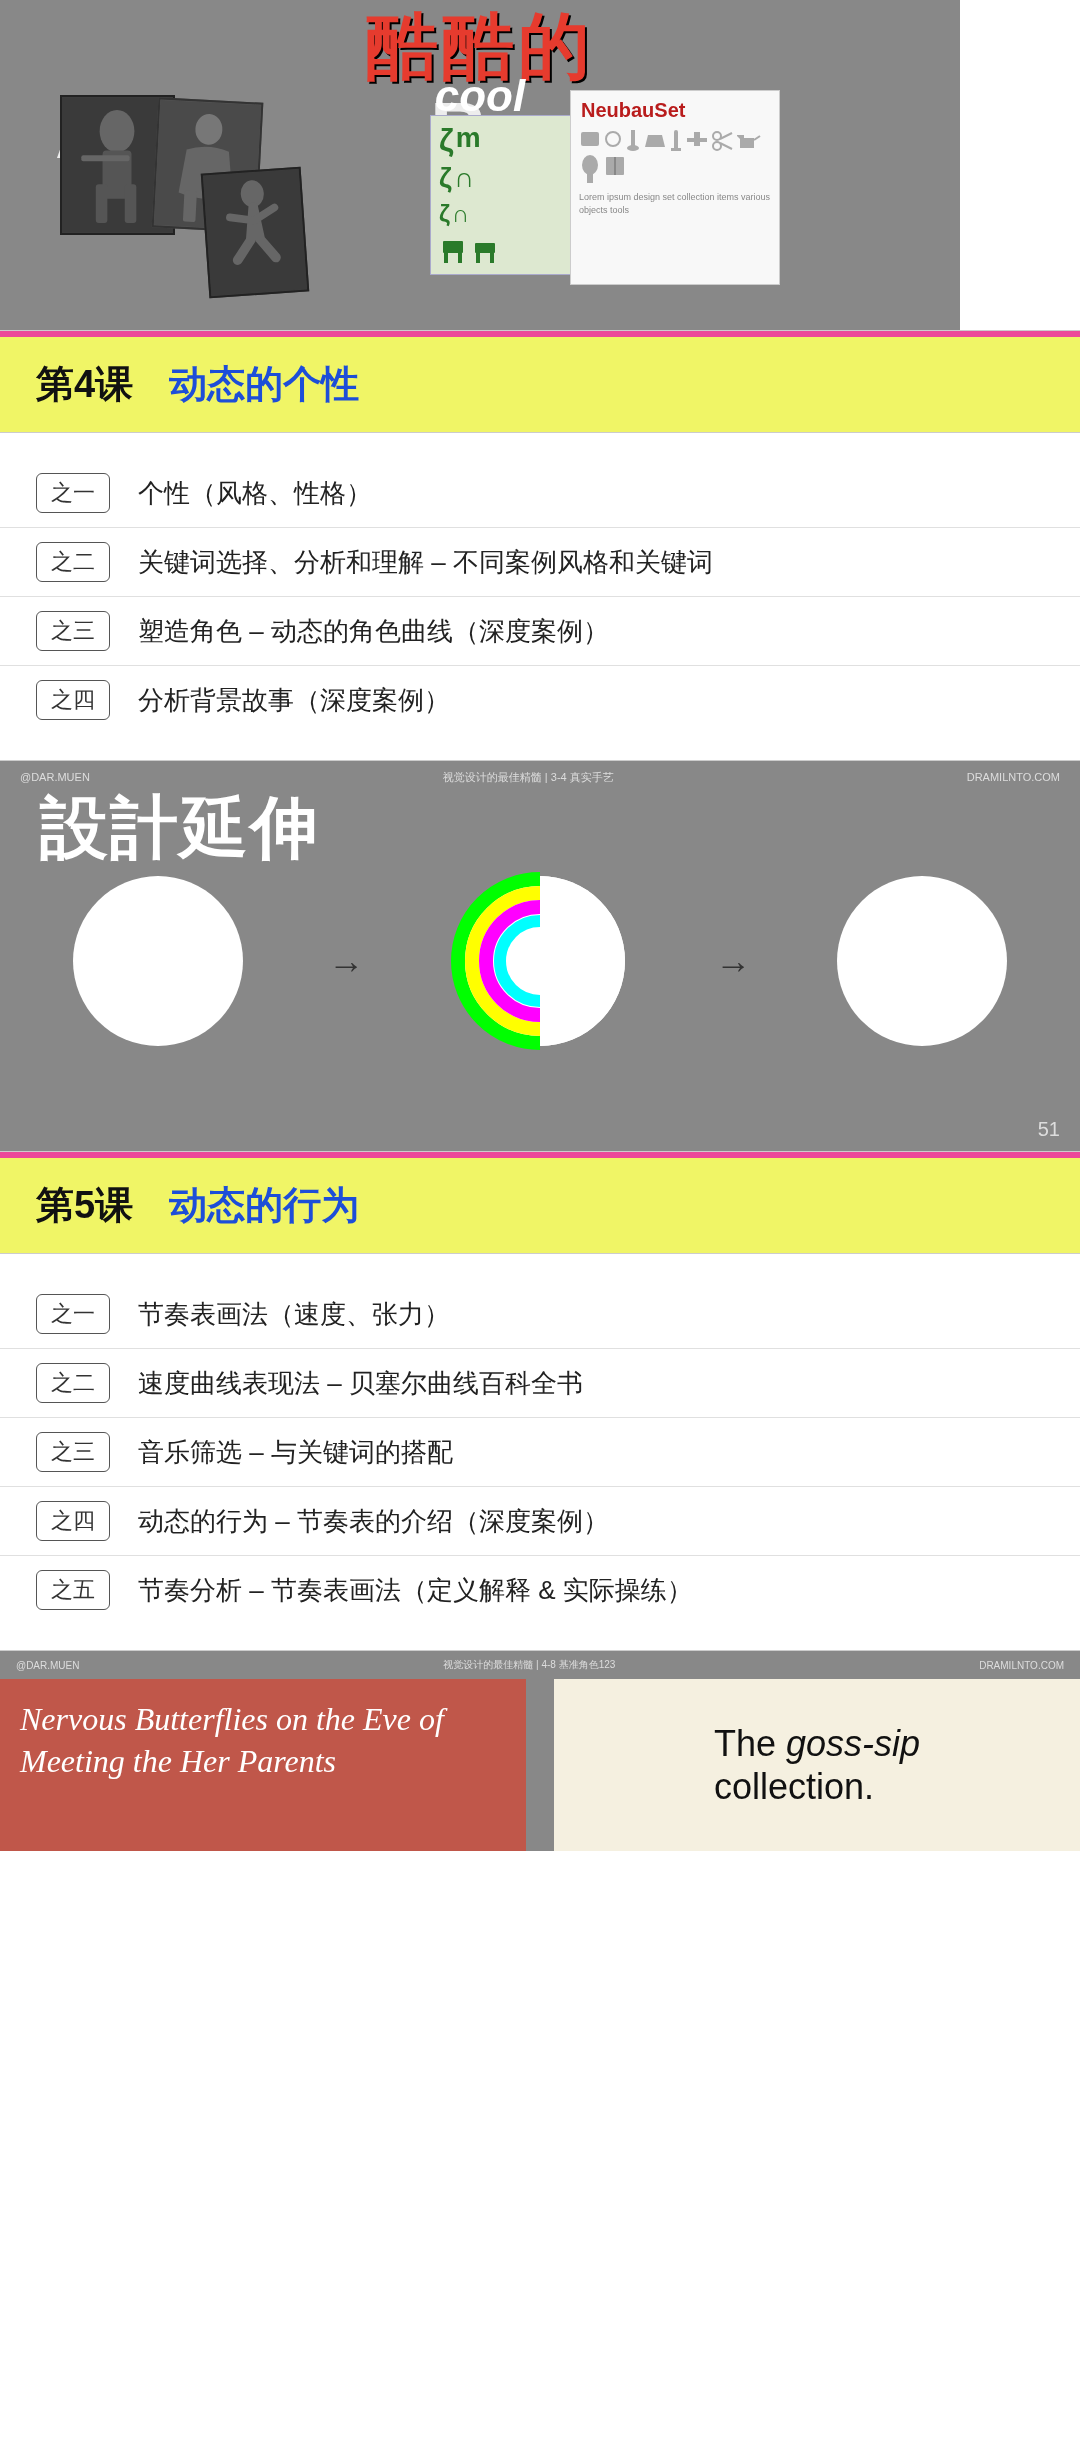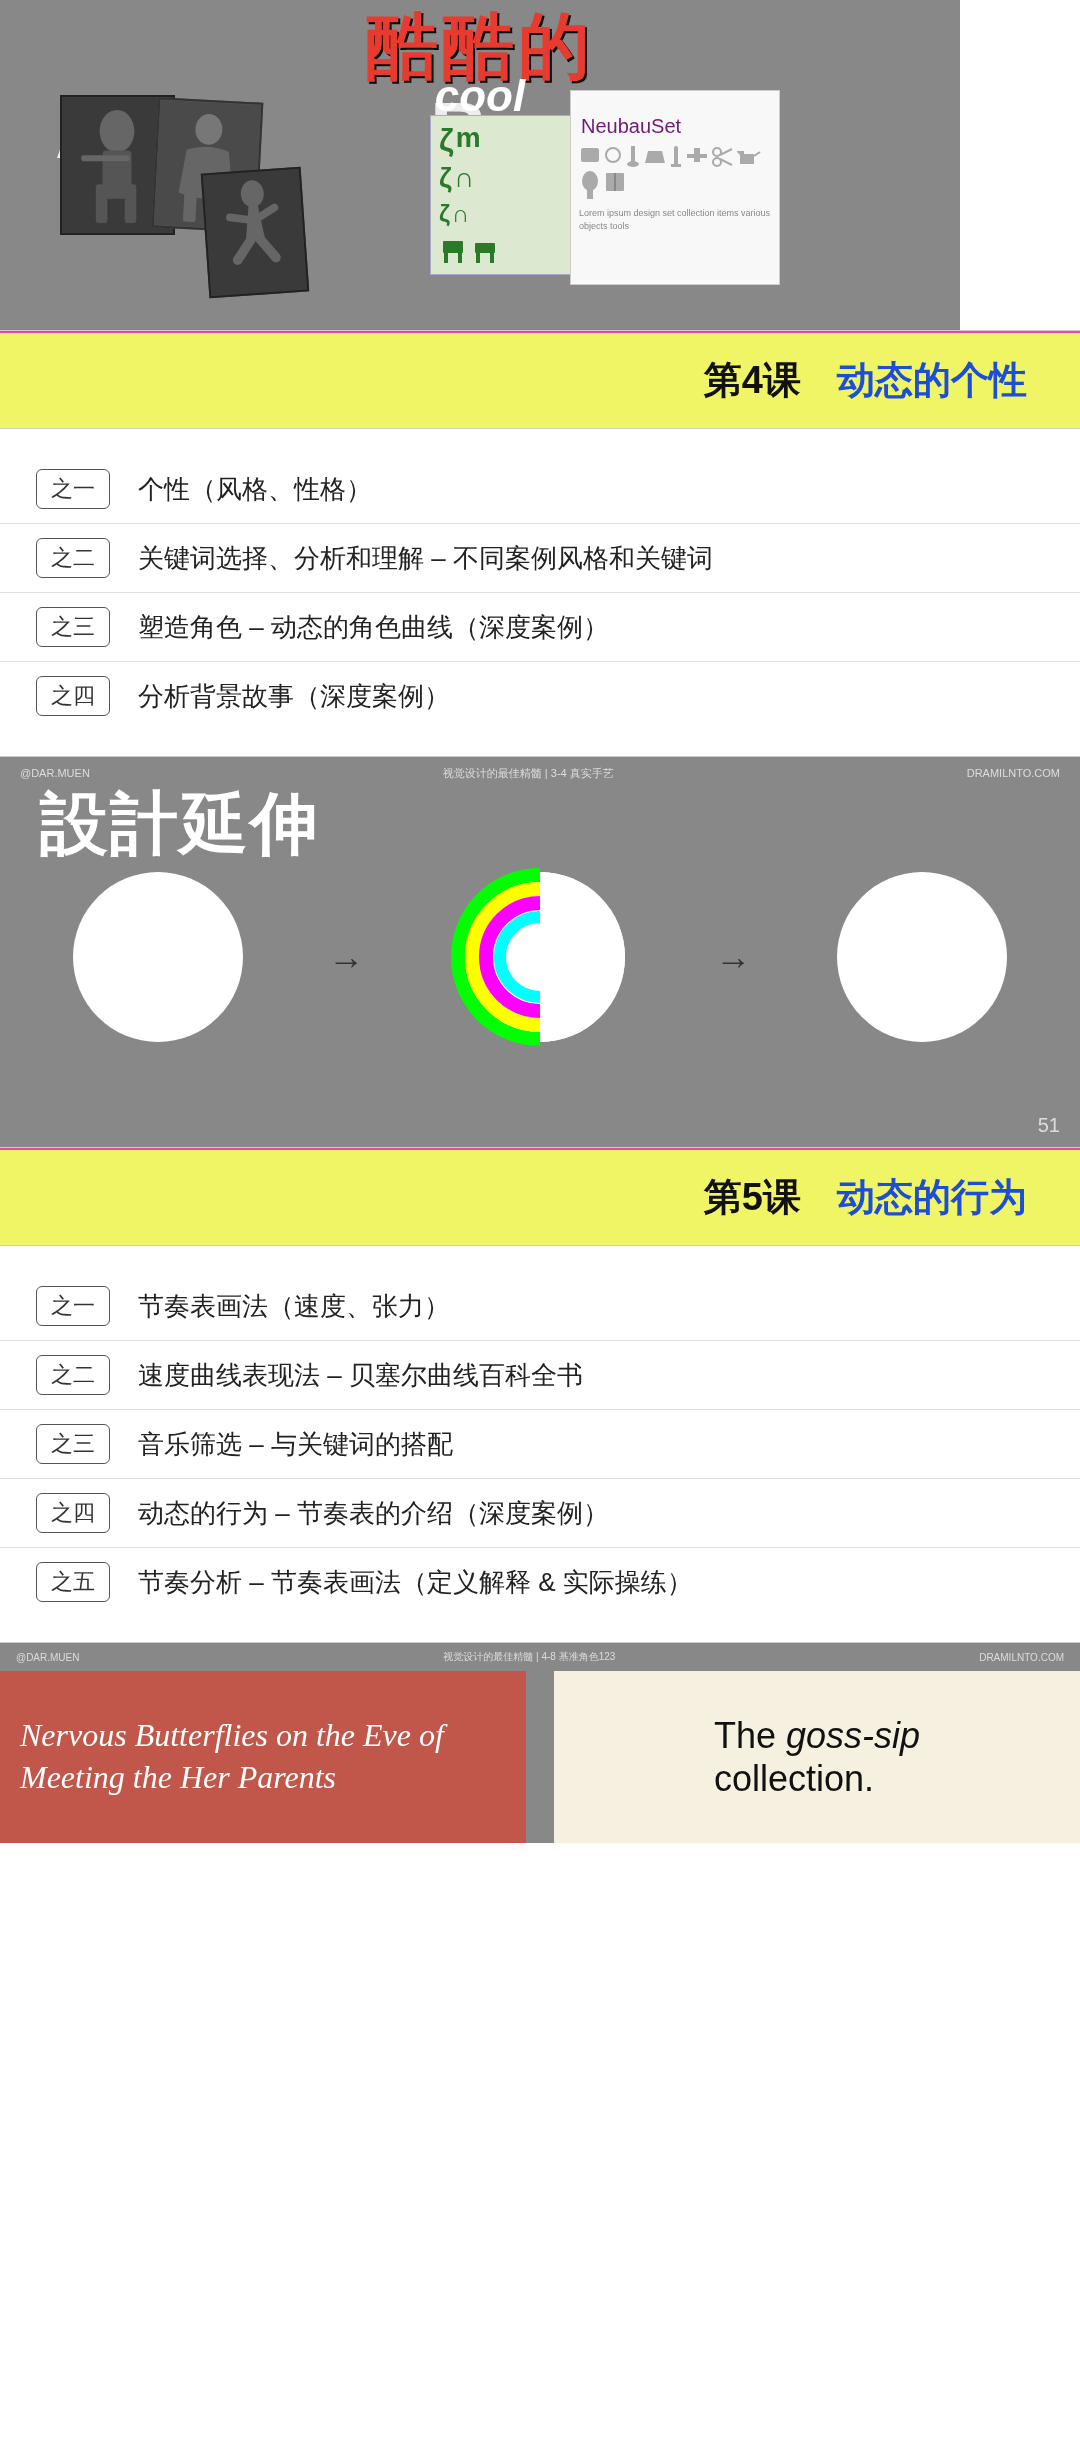--- a/index.html
+++ b/index.html
@@ -76,27 +76,26 @@
       position: absolute;
       left: 430px;
       top: 90px;
       width: 250px;
       height: 200px;
     }
 
     
     .lesson-header {
       background: #f0f566;
-      padding: 22px 53px;
+      padding: 22px 36px;
       display: flex;
       align-items: center;
       gap: 36px;
-      border-top: 2px solid #ec4899;
+      border-top: 6px solid #ec4899;
       border-bottom: 1px solid #ccc;
-      justify-content: flex-end;
     }
     .lesson-number {
       font-size: 38px;
       font-weight: 900;
       color: #111;
       white-space: nowrap;
     }
     .lesson-title {
       font-size: 38px;
       font-weight: 900;
@@ -226,21 +225,21 @@
     .bottom-slide-content {
       position: absolute;
       top: 28px;
       left: 0; right: 0; bottom: 0;
       display: flex;
     }
     .nervous-card {
       flex: 1;
       background: #c0574a;
       display: flex;
-      align-items: center;
+      align-items: flex-start;
       justify-content: center;
       padding: 20px;
     }
     .nervous-text {
       font-size: 32px;
       font-style: italic;
       color: #fff;
       font-weight: 400;
       line-height: 1.3;
       font-family: Georgia, serif;
@@ -333,21 +332,21 @@
           </svg>
         <svg width="28" height="28" viewBox="0 0 28 28">
             <rect x="4" y="6" width="20" height="10" fill="#2a7a2a" rx="1"></rect>
             <rect x="5" y="16" width="4" height="10" fill="#2a7a2a"></rect>
             <rect x="19" y="16" width="4" height="10" fill="#2a7a2a"></rect>
           </svg>
       </div>
     </div>
 
     <div style="position:absolute;top:0;left:140px;width:210px;height:195px;background:#f8f8f8;border:1px solid #ccc;">
-      <div style="font-size:20px;font-weight:400;color:#701a75;padding:24px 10px 4px;letter-spacing:0;">NeubauSet</div>
+      <div style="font-size:20px;font-weight:700;color:#b91c1c;padding:8px 10px 4px;letter-spacing:0;">NeubauSet</div>
       <div style="padding:4px 8px;display:flex;flex-wrap:wrap;gap:3px;">
 
         <svg width="22" height="18" viewBox="0 0 22 18">
             <rect x="2" y="2" width="18" height="14" fill="#aaa" rx="2"></rect>
           </svg>
         <svg width="18" height="18" viewBox="0 0 18 18">
             <circle cx="9" cy="9" r="7" fill="none" stroke="#aaa" stroke-width="2"></circle>
           </svg>
         <svg width="16" height="22" viewBox="0 0 16 22">
             <rect x="6" y="0" width="4" height="16" fill="#aaa"></rect>

